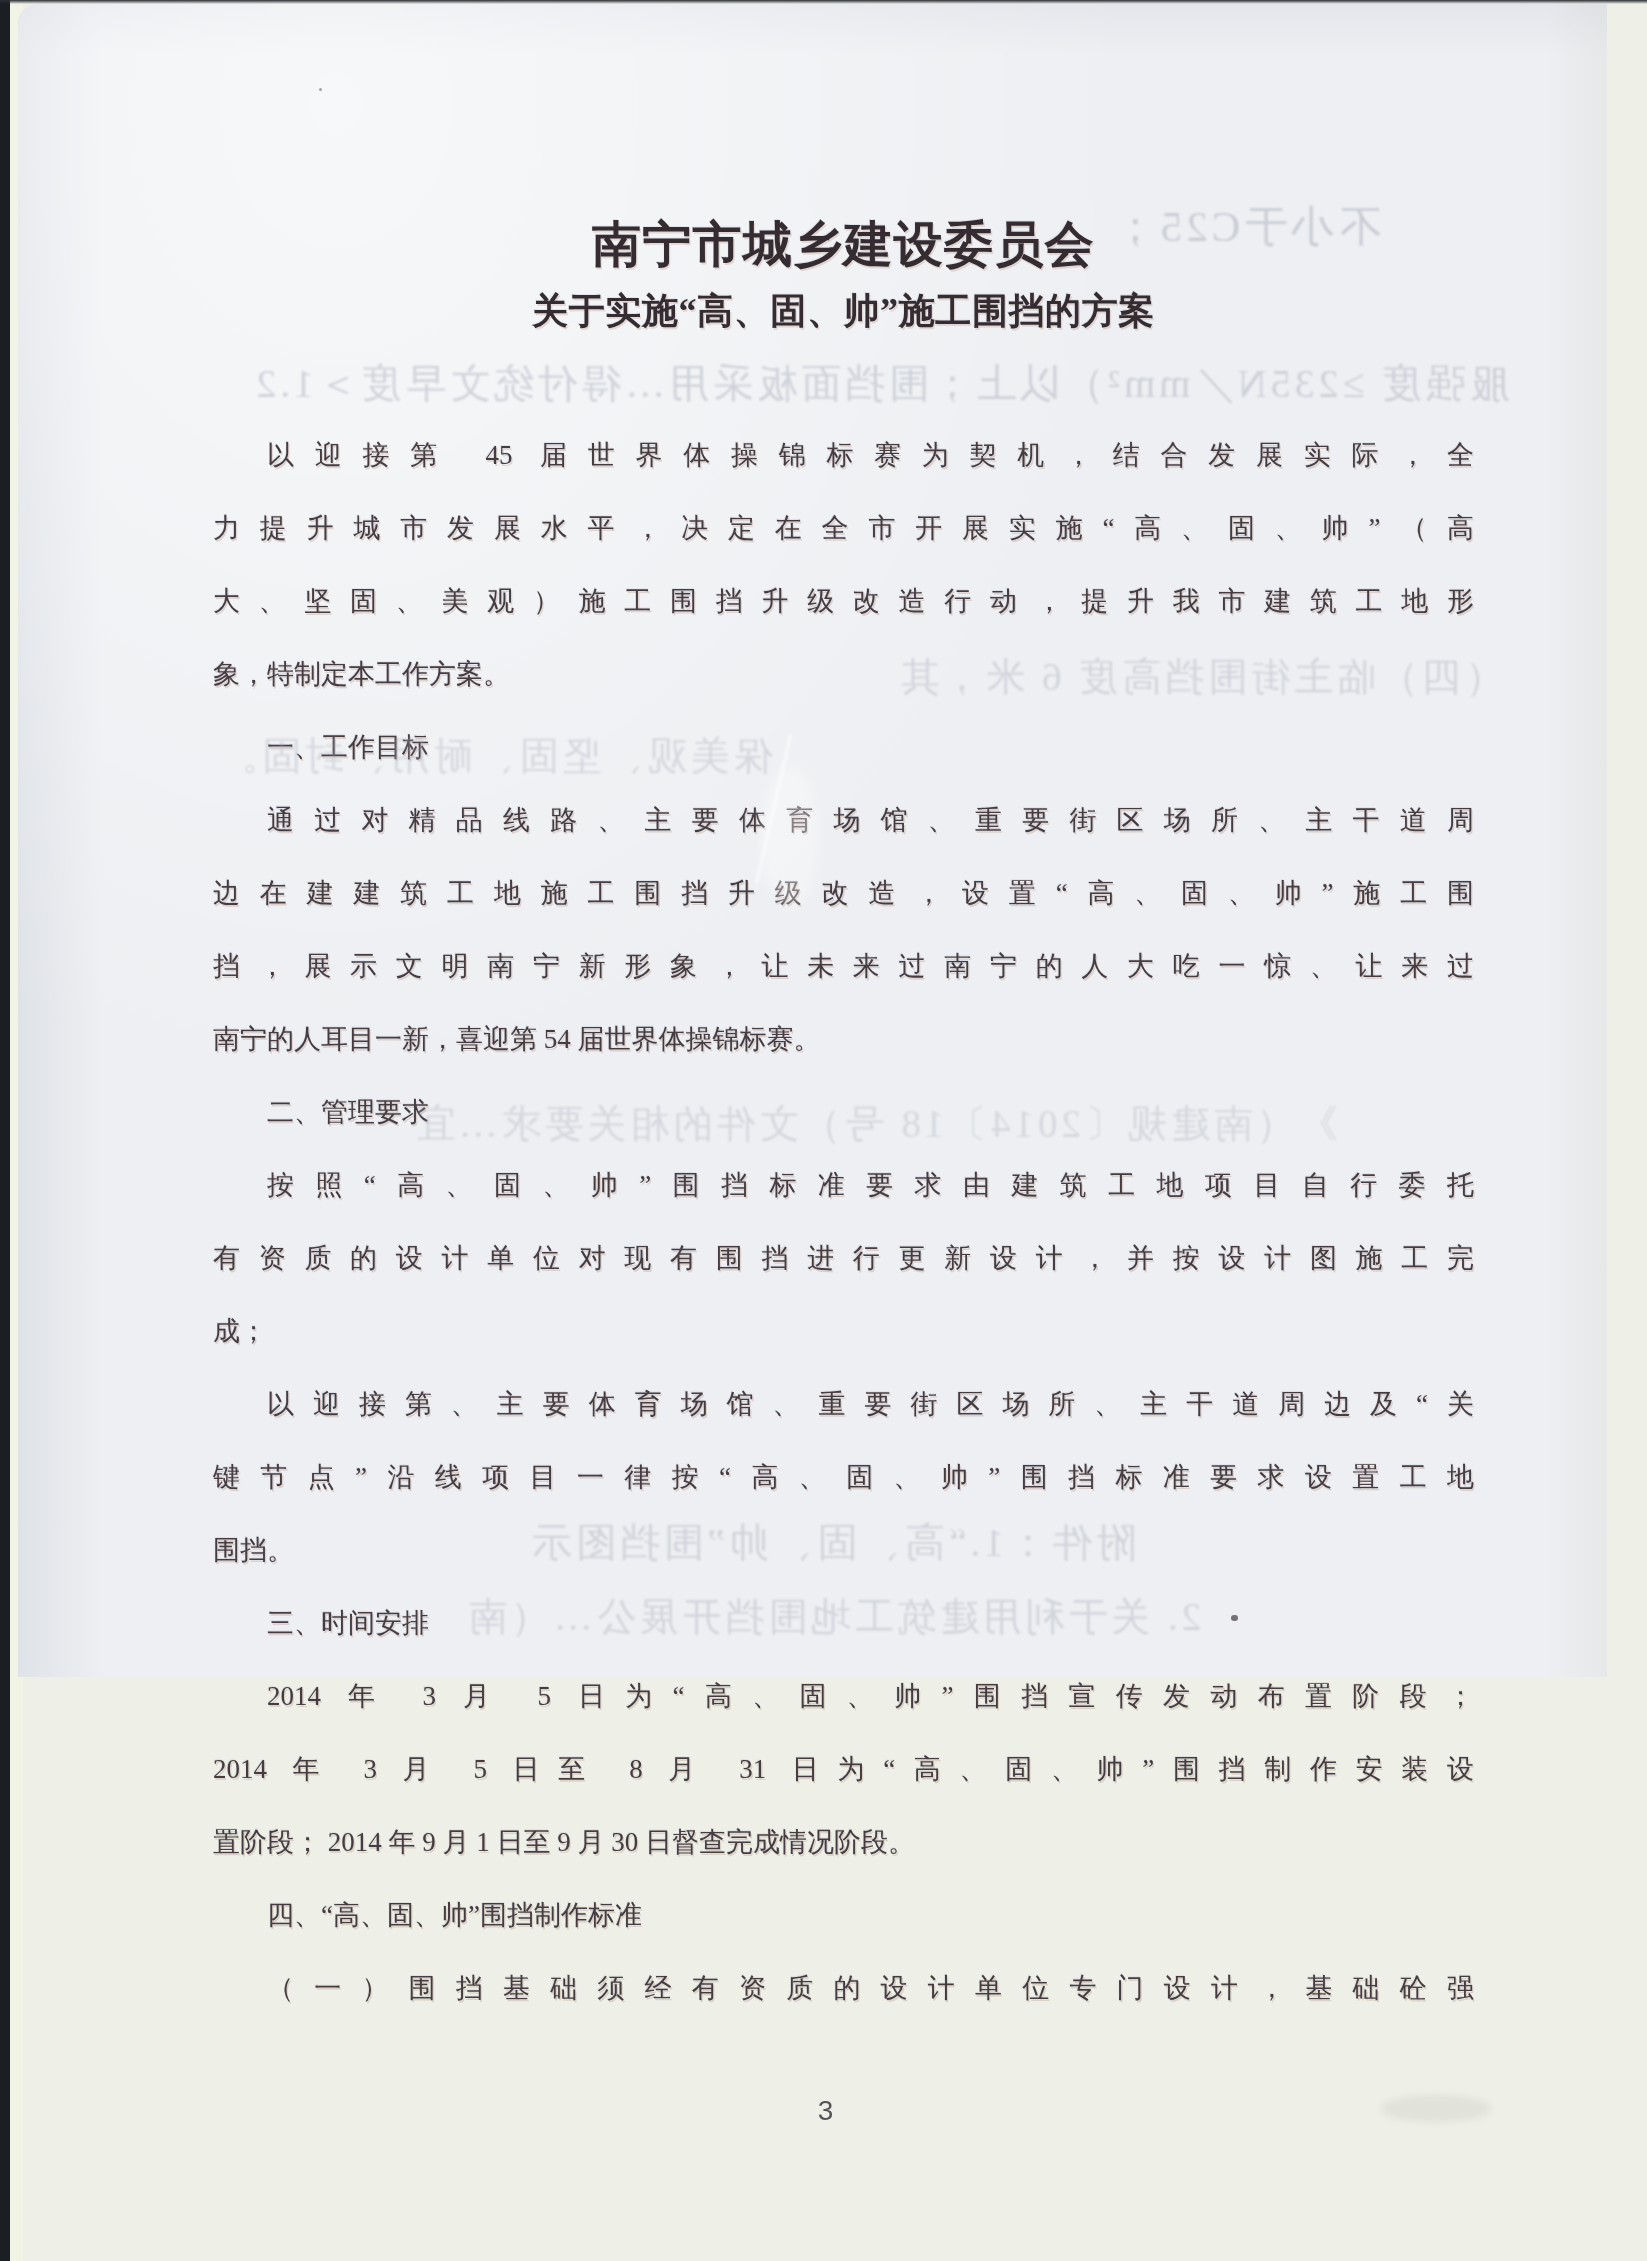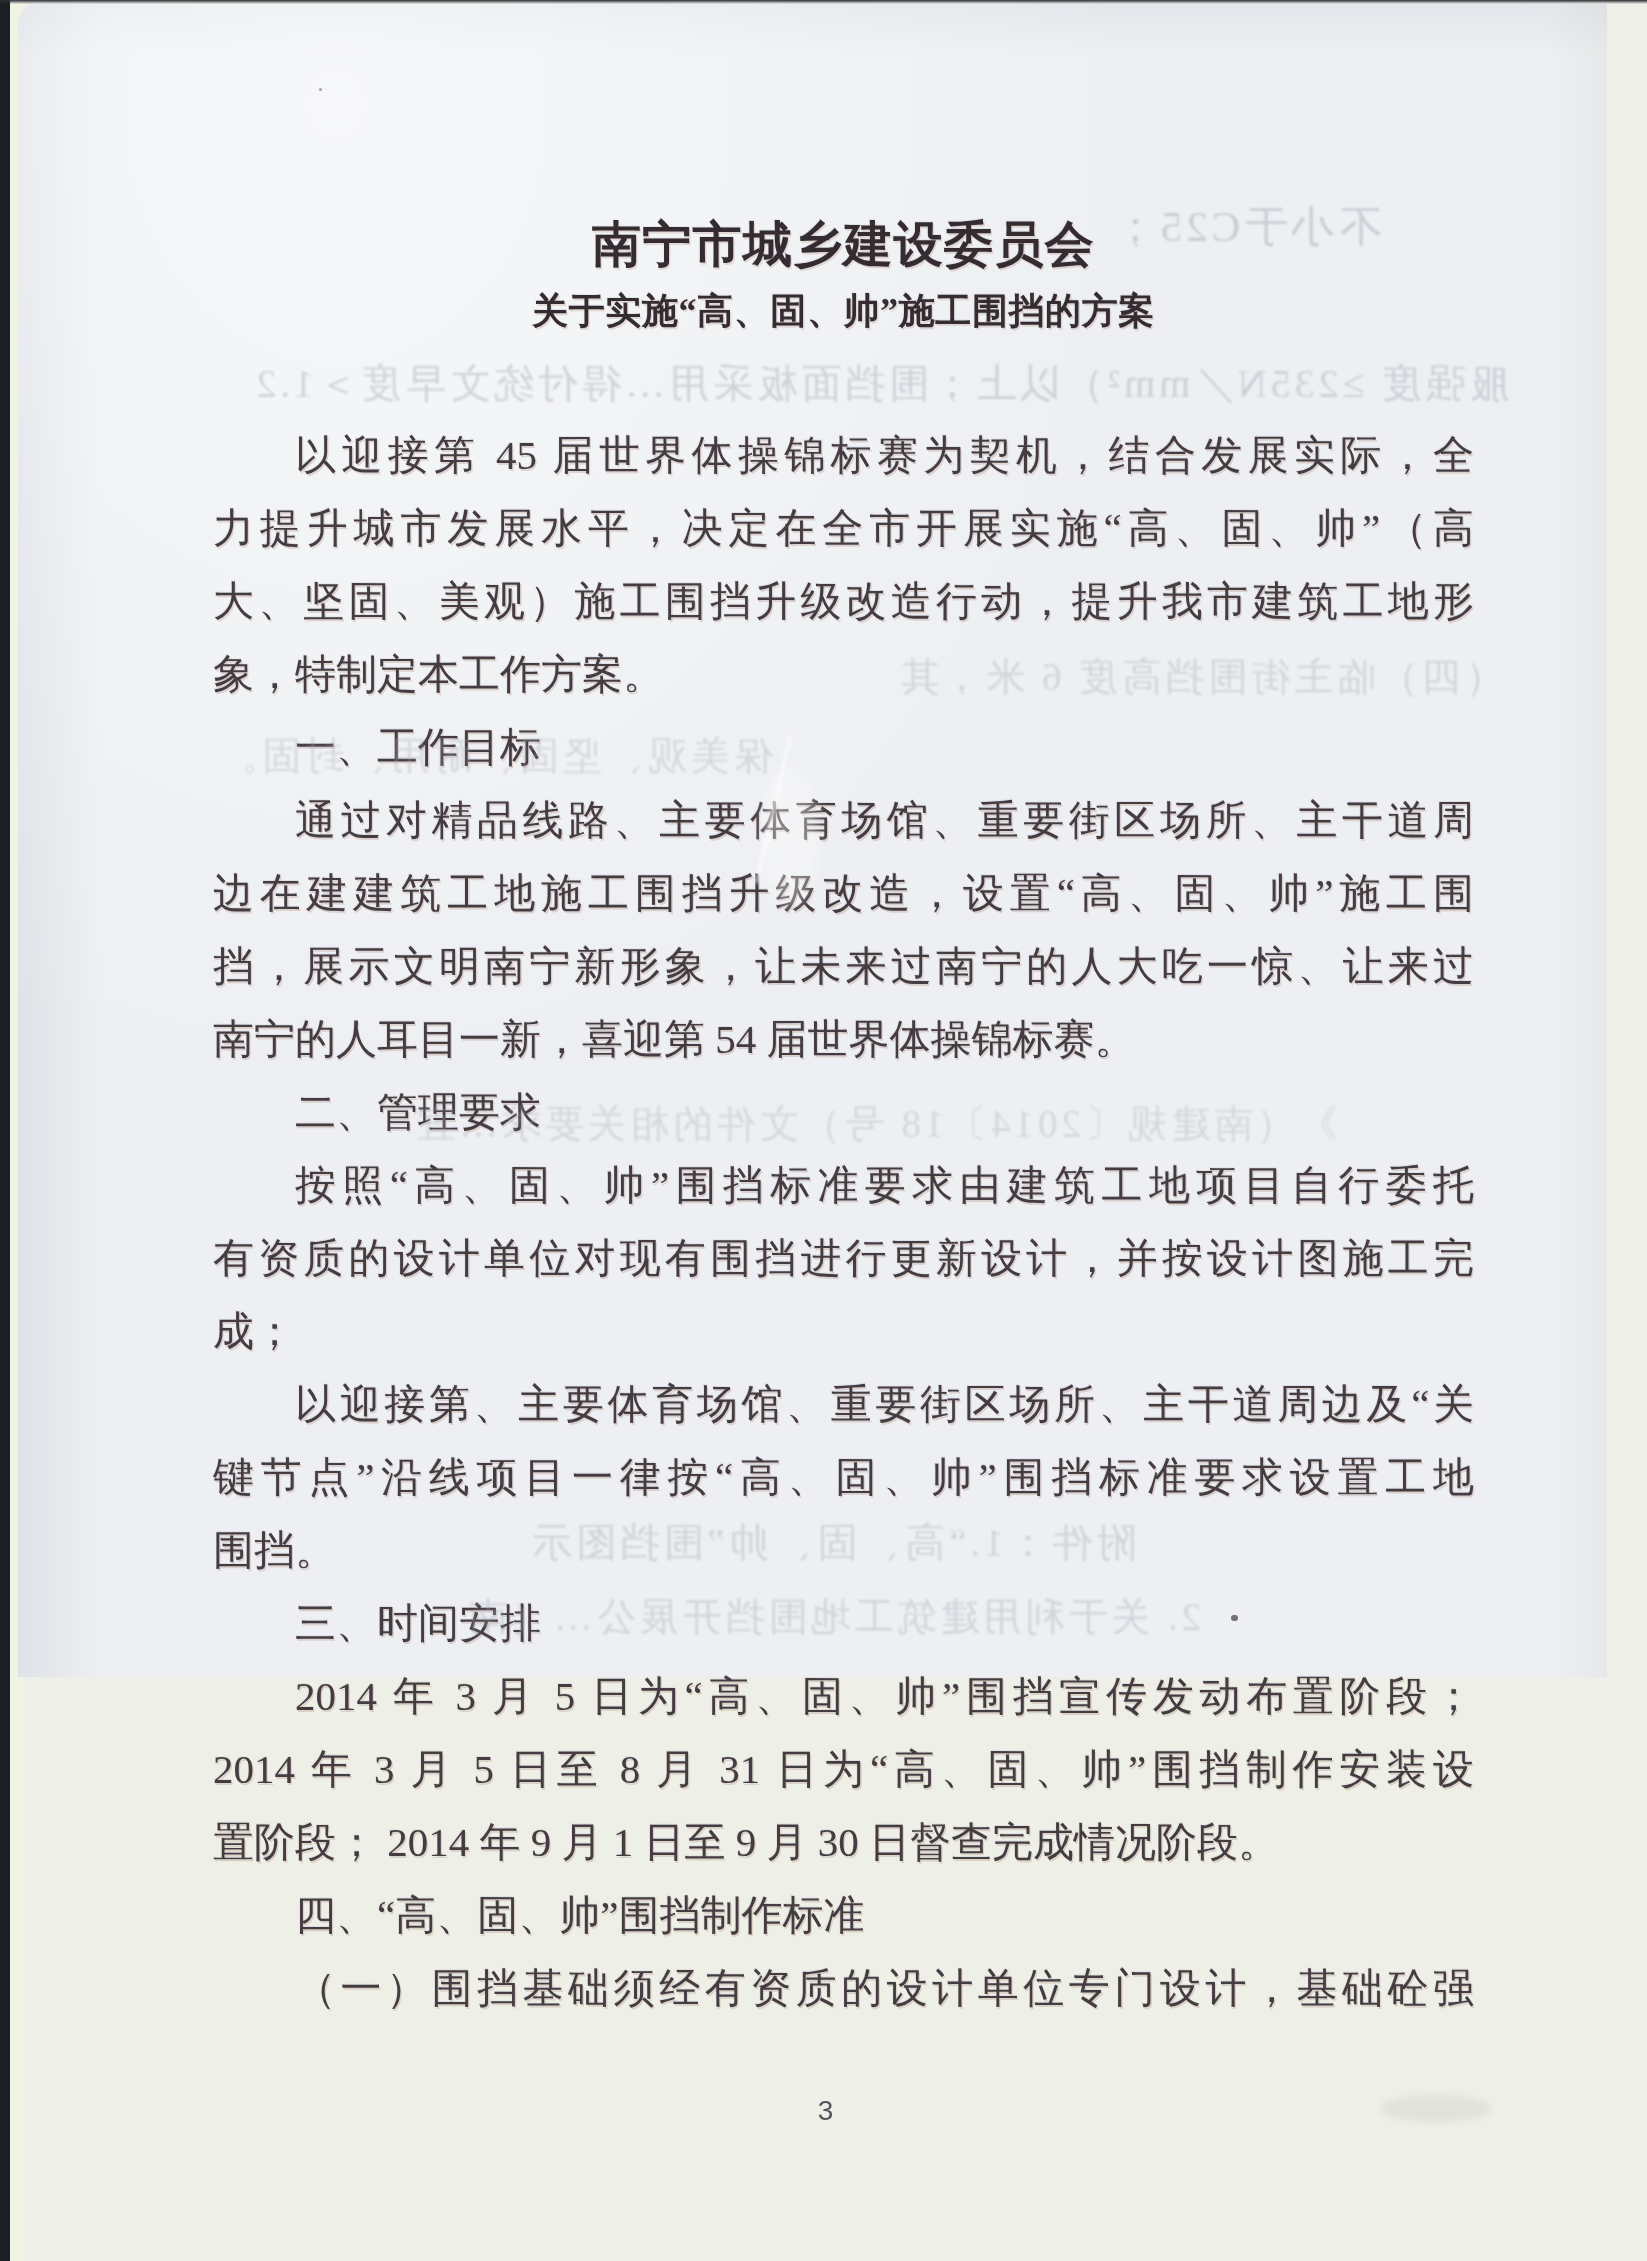--- a/index.html
+++ b/index.html
@@ -52,21 +52,21 @@
   .doc-title{
     position:absolute;left:194px;width:1263px;text-align:center;
     color:var(--title_ink,#352c31);font-weight:bold;
     text-shadow:1.3px 1.9px 0 rgba(168,120,100,.22), -0.6px -0.6px 0 rgba(96,112,160,.12);
   }
   .doc-title.l1{top:208px;font-size:49px;letter-spacing:1.3px;}
   .doc-title.l2{top:283px;font-size:36px;letter-spacing:0.6px;}
   .body-lines{
     position:absolute;left:195px;top:415px;width:1261px;
     color:var(--ink,#453c41);
-    font-size:41px;
+    font-size:27px;
     text-shadow:1.3px 1.9px 0 rgba(165,120,102,.25), -0.6px -0.6px 0 rgba(92,108,158,.12);
   }
   .body-lines .line{
     height:73px;line-height:73px;
     text-align:justify;white-space:nowrap;
     overflow:visible;
   }
   .body-lines .line.fill{text-align-last:justify;white-space:normal;}
   .body-lines .line.indent{text-indent:2em;}
   .page-number{

